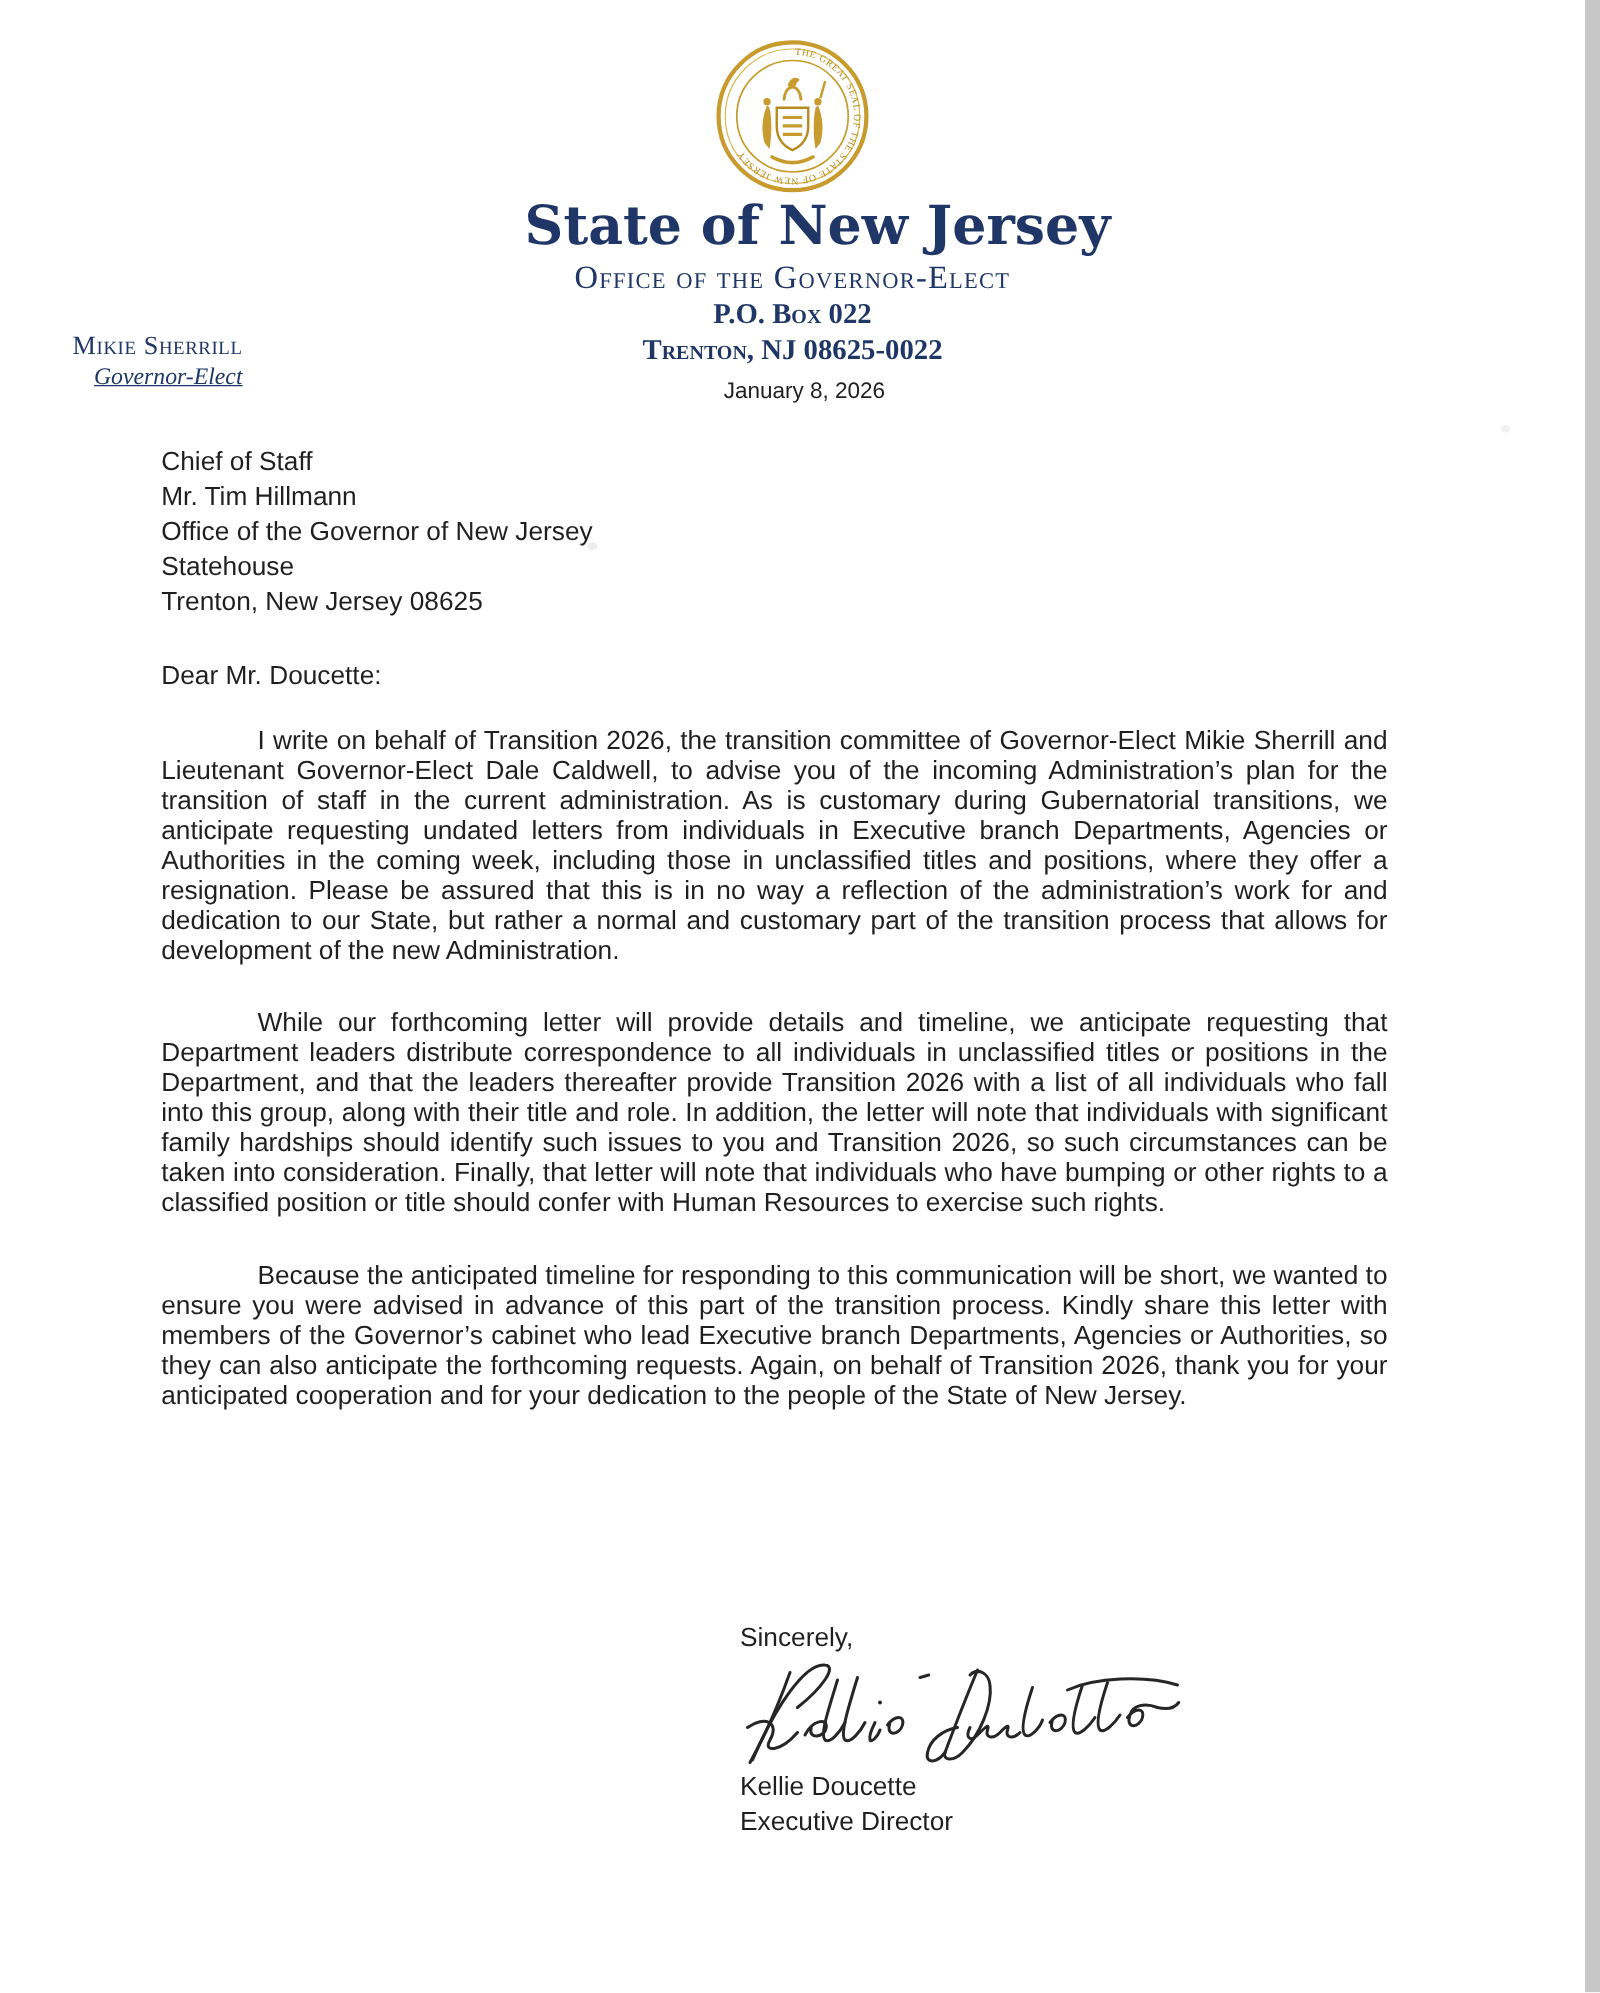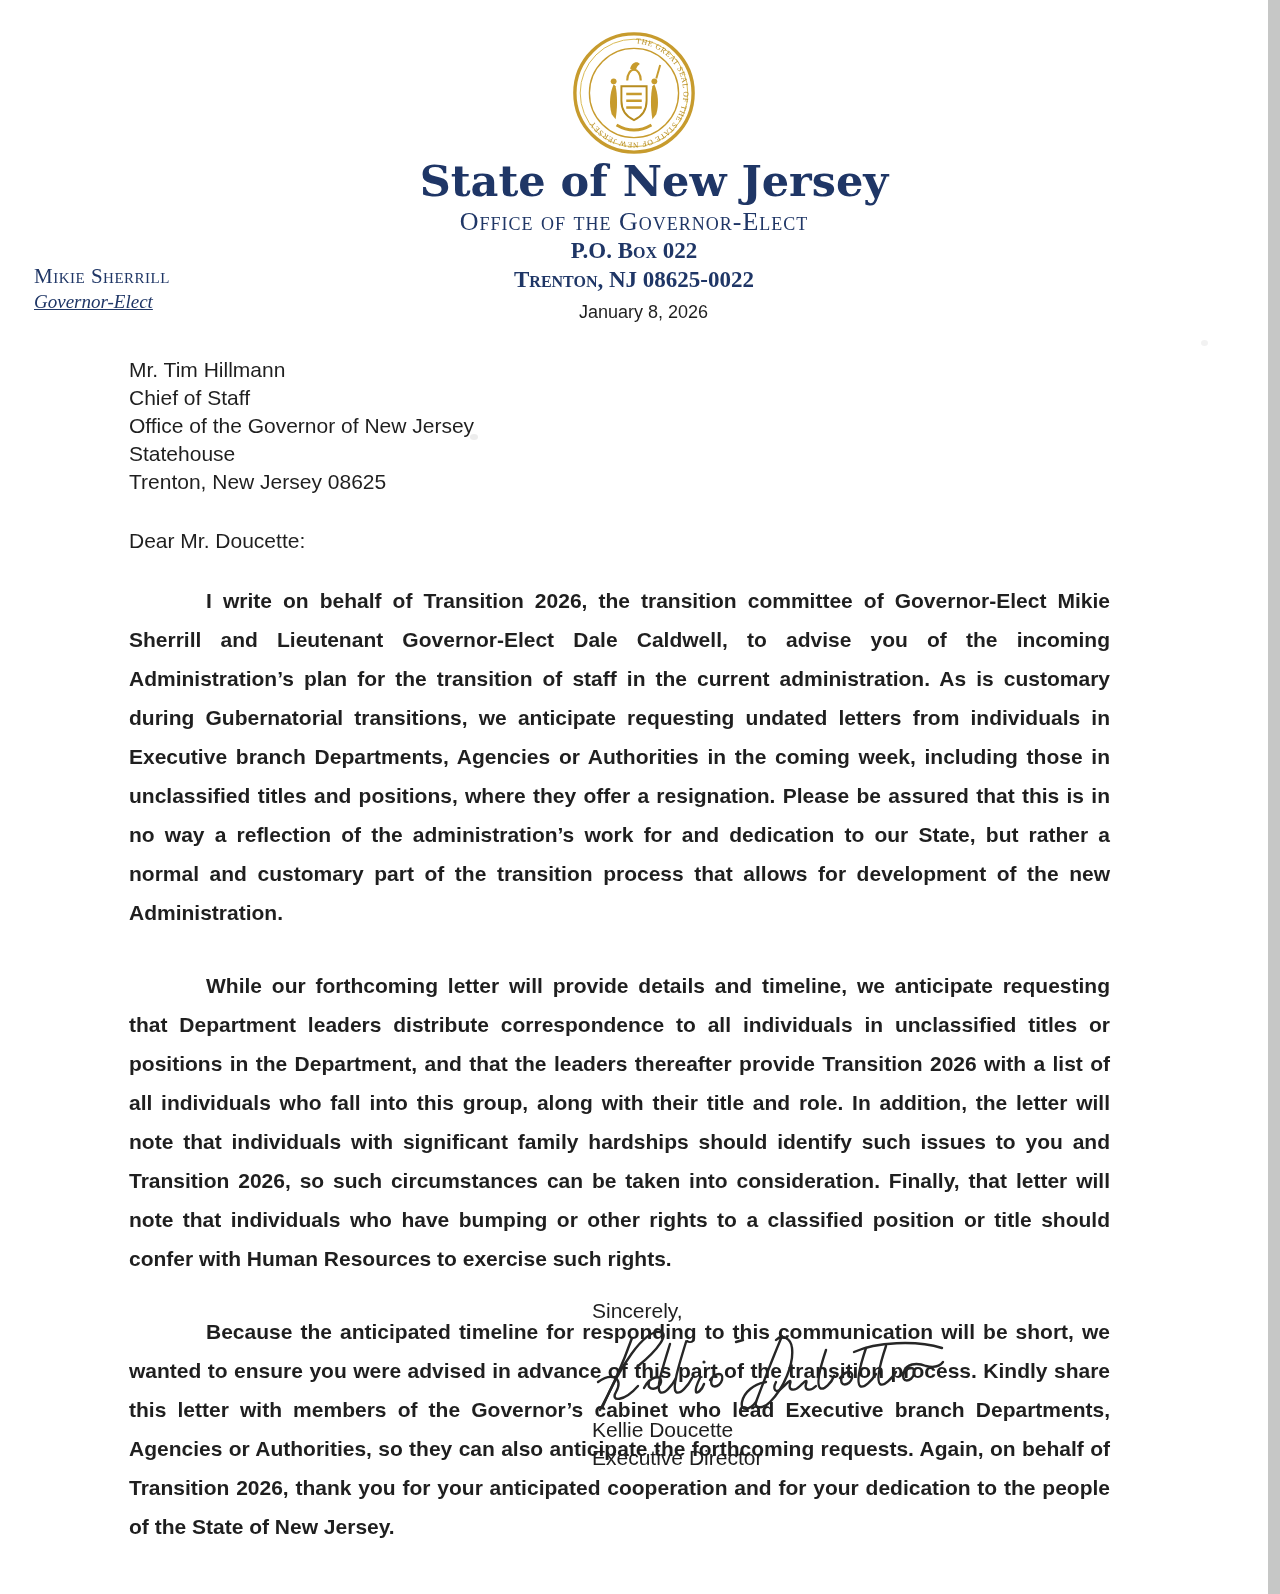--- a/index.html
+++ b/index.html
@@ -40,39 +40,38 @@
   .po-line, .city-line {
     font-family:"Liberation Serif", serif;
     font-variant:small-caps;
     font-size:23px; line-height:1.1;
     margin-top:3px;
     font-weight:bold;
   }
   
   .sender {
     position:absolute; left:34px; top:264px; width:160px;
-    text-align:left; color:#1f3666;
+    text-align:right; color:#1f3666;
     font-family:"Liberation Serif", serif;
   }
   .sender-name {
     font-variant:small-caps;
     font-size:21px; letter-spacing:0.5px;
   }
   .sender-title {
     font-style:italic; font-size:19px; margin-top:2px;text-decoration:underline;
   }
   
   .date { position:absolute; left:579px; top:302px; font-size:18px; }
   .recipient { position:absolute; left:129px; top:356px; font-size:21px; line-height:28px; }
   .salutation { position:absolute; left:129px; top:529px; font-size:21px; }
   .body {
     position:absolute; left:129px; top:581px; width:981px;
-    font-size:21px; line-height:39px;
+    font-size:21px; line-height:24px;
     text-align:justify;
-    font-weight:bold;
   }
   .body p { margin:0; text-indent:77px; }
   .body p + p { margin-top:34px; }
   .closing { position:absolute; left:592px; top:1299px; font-size:21px; }
   .signature { position:absolute; left:576px; top:1320px; }
   .signer-name { position:absolute; left:592px; top:1418px; font-size:21px; }
   .signer-title { position:absolute; left:592px; top:1446px; font-size:21px; }
   .artifact { position:absolute; border-radius:50%; }
   .artifact-1 { left:470px; top:434px; width:8px; height:6px; background:#ededed; }
   .artifact-2 { left:1201px; top:340px; width:7px; height:6px; background:#f2f2f2; }
@@ -123,22 +122,22 @@
   </div>
 
   <div class="sender">
     <div class="sender-name">Mikie Sherrill</div>
     <div class="sender-title">Governor-Elect</div>
   </div>
 
   <div class="date">January 8, 2026</div>
 
   <div class="recipient">
+    <div>Chief of Staff</div>
     <div>Mr. Tim Hillmann</div>
-    <div>Chief of Staff</div>
     <div>Office of the Governor of New Jersey</div>
     <div>Statehouse</div>
     <div>Trenton, New Jersey 08625</div>
   </div>
 
   <div class="salutation">Dear Mr. Doucette:</div>
 
   <div class="body">
     <p>I write on behalf of Transition 2026, the transition committee of Governor-Elect Mikie Sherrill and Lieutenant Governor-Elect Dale Caldwell, to advise you of the incoming Administration’s plan for the transition of staff in the current administration.  As is customary during Gubernatorial transitions, we anticipate requesting undated letters from individuals in Executive branch Departments, Agencies or Authorities in the coming week, including those in unclassified titles and positions, where they offer a resignation. Please be assured that this is in no way a reflection of the administration’s work for and dedication to our State, but rather a normal and customary part of the transition process that allows for development of the new Administration.</p>
     <p>While our forthcoming letter will provide details and timeline, we anticipate requesting that Department leaders distribute correspondence to all individuals in unclassified titles or positions in the Department, and that the leaders thereafter provide Transition 2026 with a list of all individuals who fall into this group, along with their title and role.  In addition, the letter will note that individuals with significant family hardships should identify such issues to you and Transition 2026, so such circumstances can be taken into consideration.  Finally, that letter will note that individuals who have bumping or other rights to a classified position or title should confer with Human Resources to exercise such rights.</p>

